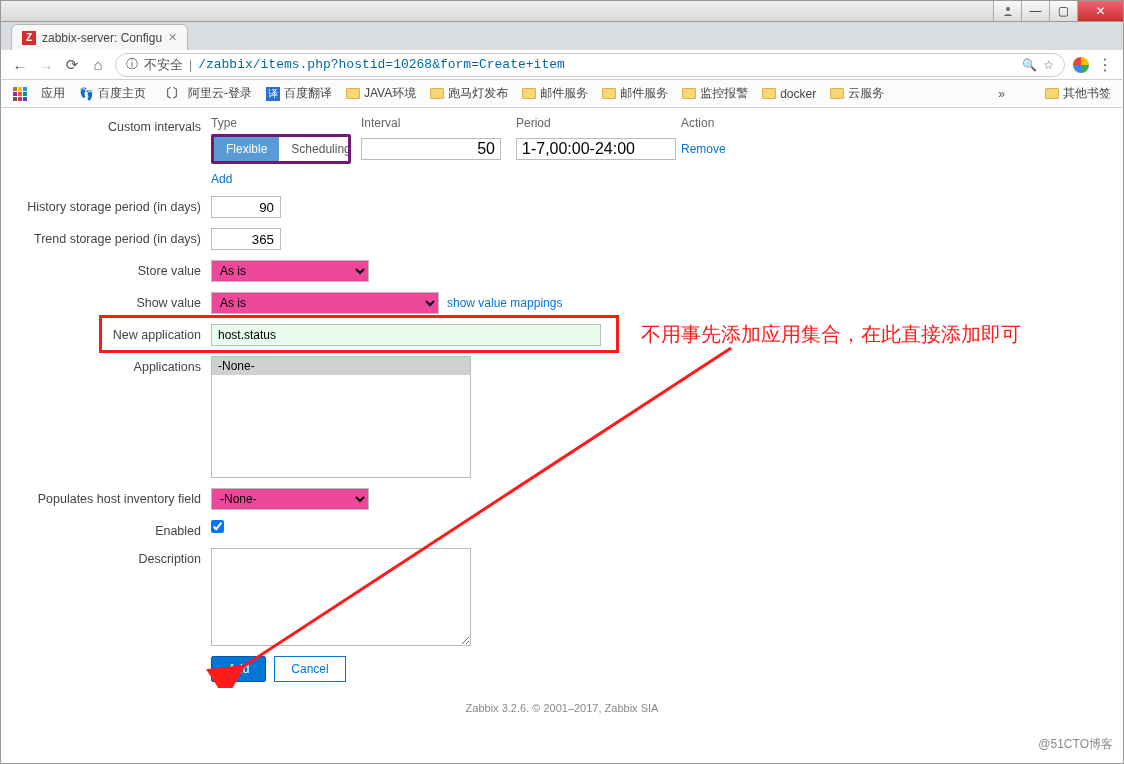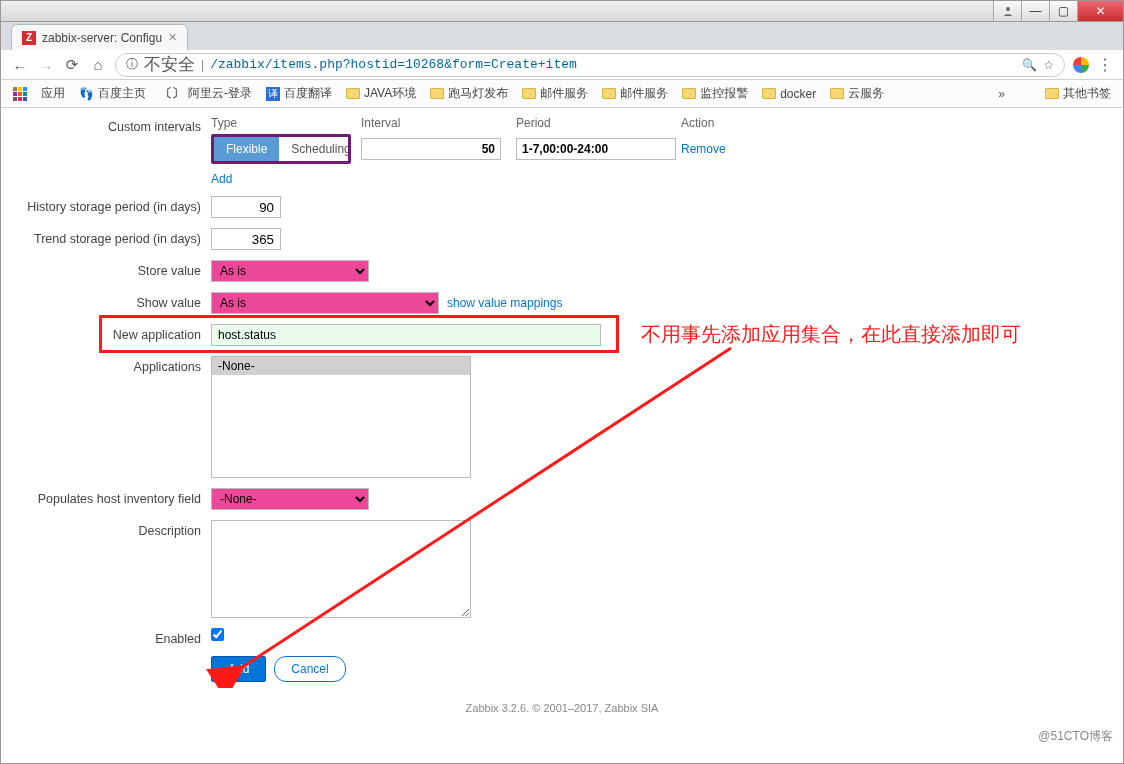--- a/index.html
+++ b/index.html
@@ -15,21 +15,21 @@
 
 .tabstrip { height: 28px; background: #d9dde2; display: flex; align-items: flex-end; padding-left: 10px; border-left:1px solid #999; border-right:1px solid #999; }
 .tab { background: #f7f7f7; border: 1px solid #b5b9bf; border-bottom: none; border-top-left-radius: 6px; border-top-right-radius: 6px; height: 26px; display: flex; align-items: center; padding: 0 10px; gap: 6px; max-width: 190px; font-size: 12px; color:#444; }
 .tab .favicon { width: 14px; height: 14px; background: #d62c2c; color:#fff; font-weight:bold; font-size:10px; display:flex; align-items:center; justify-content:center; }
 .tab .close-x { color:#888; font-size:11px; }
 
 
 .toolbar { height: 30px; border-bottom: 1px solid #d0d0d0; display:flex; align-items:center; gap:8px; padding:0 10px; background:#fff; border-left:1px solid #999; border-right:1px solid #999;}
 .toolbar .icn { color:#5a5a5a; font-size:15px; width:18px; text-align:center; }
 .addr { flex:1; display:flex; align-items:center; border:1px solid #ccc; border-radius:14px; height:24px; padding:0 10px; gap:6px; color:#555; }
-.addr .sec { font-size:17px; }
+.addr .sec { font-size:13px; }
 .addr .sep { color:#888; }
 .addr input { border:none; flex:1; font-size:13px; outline:none; color:#0369a1;font-family:Liberation Mono, monospace; }
 .addr .search-i, .addr .star-i { color:#6a6a6a; }
 .gdot { width:16px; height:16px; border-radius:50%; background: conic-gradient(#fbbc05 0 90deg,#34a853 90deg 180deg,#4285f4 180deg 270deg,#ea4335 270deg 360deg); }
 .menu3 { color:#666; font-size:16px; }
 
 
 .bmbar { height: 28px; border-bottom:1px solid #d0d0d0; display:flex; align-items:center; gap:14px; padding:0 12px; font-size:12px; color:#444; background:#fcfcfc; border-left:1px solid #999; border-right:1px solid #999;}
 .bmbar .apps-i { display:grid; grid-template-columns:repeat(3,4px); grid-template-rows:repeat(3,4px); gap:1px; }
 .bmbar .apps-i span { background: linear-gradient(#4caf50,#f44336); }
@@ -57,50 +57,50 @@
 .ci-table .hdr { display:flex; color:#666; margin-bottom:4px; }
 .ci-table .hdr div, .ci-table .body div.cell { padding-right:10px; }
 .ci-table .hdr .c1{width:150px}
 .ci-table .hdr .c2{width:155px}
 .ci-table .hdr .c3{width:165px}
 .ci-table .hdr .c4{width:60px}
 .ci-table .body { display:flex; align-items:center; }
 .seg { display:flex; border:3px solid #701a75; border-radius:2px; overflow:hidden; }
 .seg button { border:none; padding:5px 12px; font-size:12px; background:#fff; color:#555; cursor:pointer; }
 .seg button.active { background:#5b9bd5; color:#fff; }
-.ci-table .body input { height:22px; border:1px solid #bbb; padding:4px 5px; font-size:12px;font-weight:bold; }
+.ci-table .body input { height:22px; border:1px solid #bbb; padding:4px 5px; font-size:16px; }
 .ci-table .body .c1{width:150px}
 .ci-table .body .c2{width:155px}
 .ci-table .body .c2 input{width:140px; text-align:right;}
 .ci-table .body .c3{width:165px}
 .ci-table .body .c3 input{width:160px}
 .ci-table .body .c4{width:60px}
 .linkish { color:#0275d8; cursor:pointer; }
 
 input.num { width:70px; height:22px; border:1px solid #bbb; text-align:right; padding:0 6px; }
 select.sel { height:22px; border:1px solid #bbb; background:#ec4899; font-size:12px; padding:0 4px; }
 .sel.w1{width:158px}
 .sel.w2{width:228px}
 input.wide { width:390px; height:22px; border:1px solid #bbb; padding:0 6px; font-size:12px; background:#eafced; }
 .listbox { width:260px; height:122px; border:1px solid #bbb; overflow:auto; font-size:12px; background:#fff; }
 .listbox .opt { padding:2px 6px; }
 .listbox .opt.sel { background:#d0d0d0; }
 textarea.desc { width:260px; height:98px; border:1px solid #bbb; resize:both; font-size:12px; padding:4px; font-family:inherit; }
 
 .actions { display:flex; gap:10px; }
 .btn-primary { background:#0275d8; color:#fff; border:1px solid #025aa5; padding:5px 16px; font-size:12px; cursor:pointer; border-radius:2px; }
-.btn-secondary { background:#fff; color:#0275d8; border:1px solid #0275d8; padding:5px 16px; font-size:12px; cursor:pointer; border-radius:12px; }
+.btn-secondary { background:#fff; color:#0275d8; border:1px solid #0275d8; padding:5px 16px; font-size:12px; cursor:pointer; border-radius:0; }
 
 
 .redbox { position:absolute; border:3px solid #ff1a1a; }
 .redtext { position:absolute; color:#ff1a1a; font-size:20px; font-family:"Microsoft YaHei","SimSun",sans-serif; }
 .arrow-svg { position:absolute; pointer-events:none; }
 
 .footer { text-align:center; color:#888; font-size:11px; margin-top:20px; }
-.watermark { position:absolute; right:10px; bottom:18px; color:#888; font-size:12px; }
+.watermark { position:absolute; right:10px; bottom:10px; color:#888; font-size:12px; }
 </style>
 </head>
 <body>
 
 <div class="titlebar">
   <div class="btn user">
       <svg viewBox="0 0 24 24">
         <circle cx="12" cy="8" r="4" fill="#666"></circle>
         <path d="M4 22c0-5 16-5 16 0" fill="#666"></path>
       </svg>
@@ -271,30 +271,30 @@
     </div>
 
     <div class="row">
       <label>Populates host inventory field</label>
       <div class="ctrl">
           <select class="sel w1"><option>-None-</option></select>
         </div>
     </div>
 
     <div class="row">
+      <label>Enabled</label>
+      <div class="ctrl">
+          <input type="checkbox" checked="" style="">
+        </div>
+    </div>
+
+    <div class="row">
       <label>Description</label>
       <div class="ctrl">
           <textarea class="desc" style=""></textarea>
-        </div>
-    </div>
-
-    <div class="row">
-      <label>Enabled</label>
-      <div class="ctrl">
-          <input type="checkbox" checked="" style="">
         </div>
     </div>
 
     <div class="row">
       <label></label>
       <div class="ctrl actions">
         <button class="btn-primary">Add</button>
         <button class="btn-secondary">Cancel</button>
       </div>
     </div>

